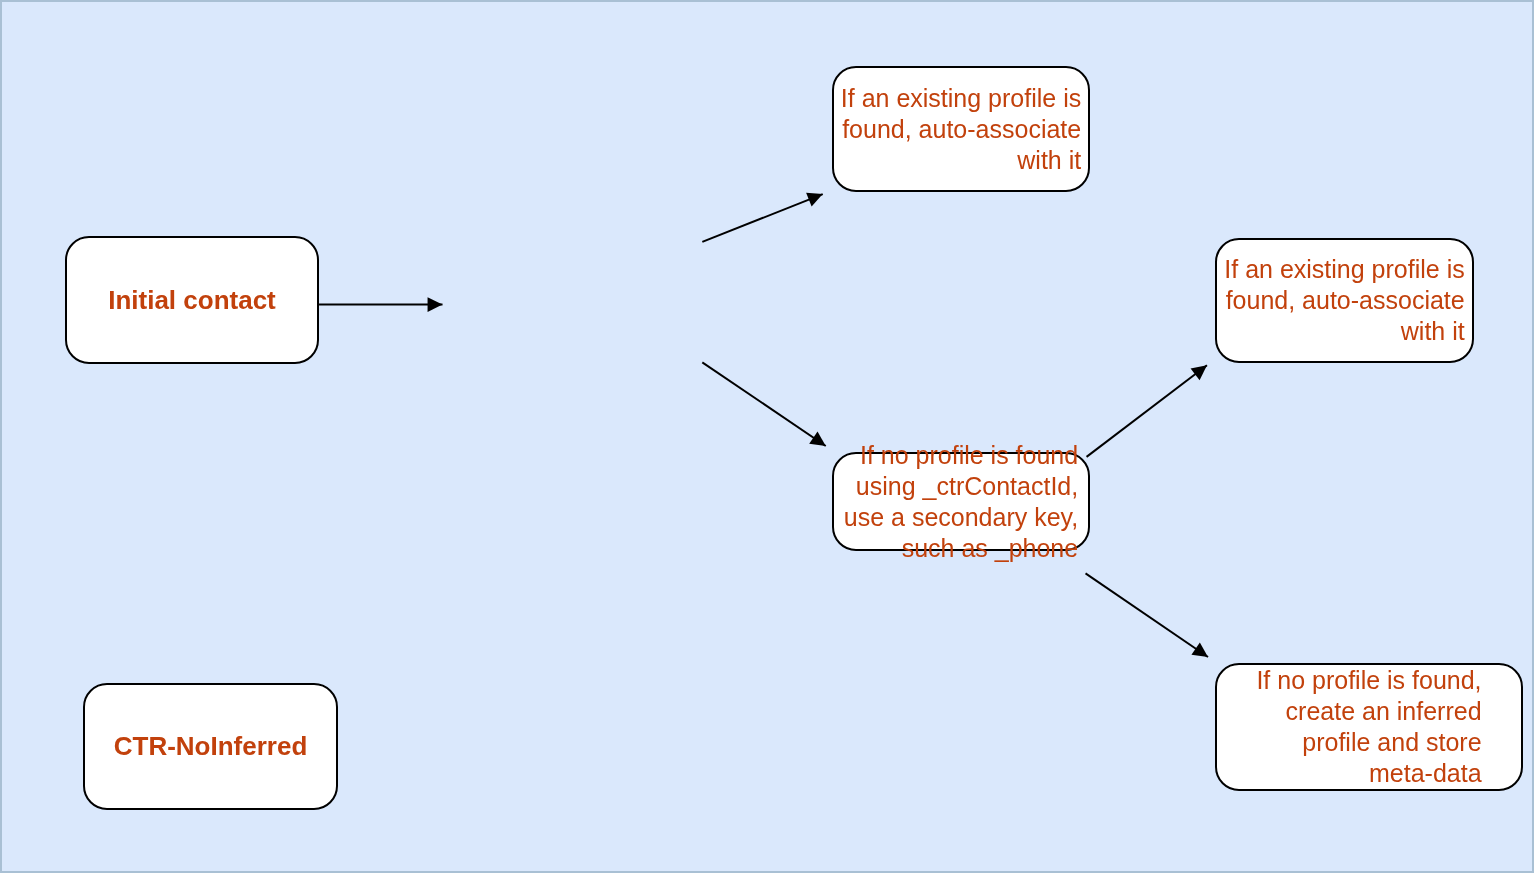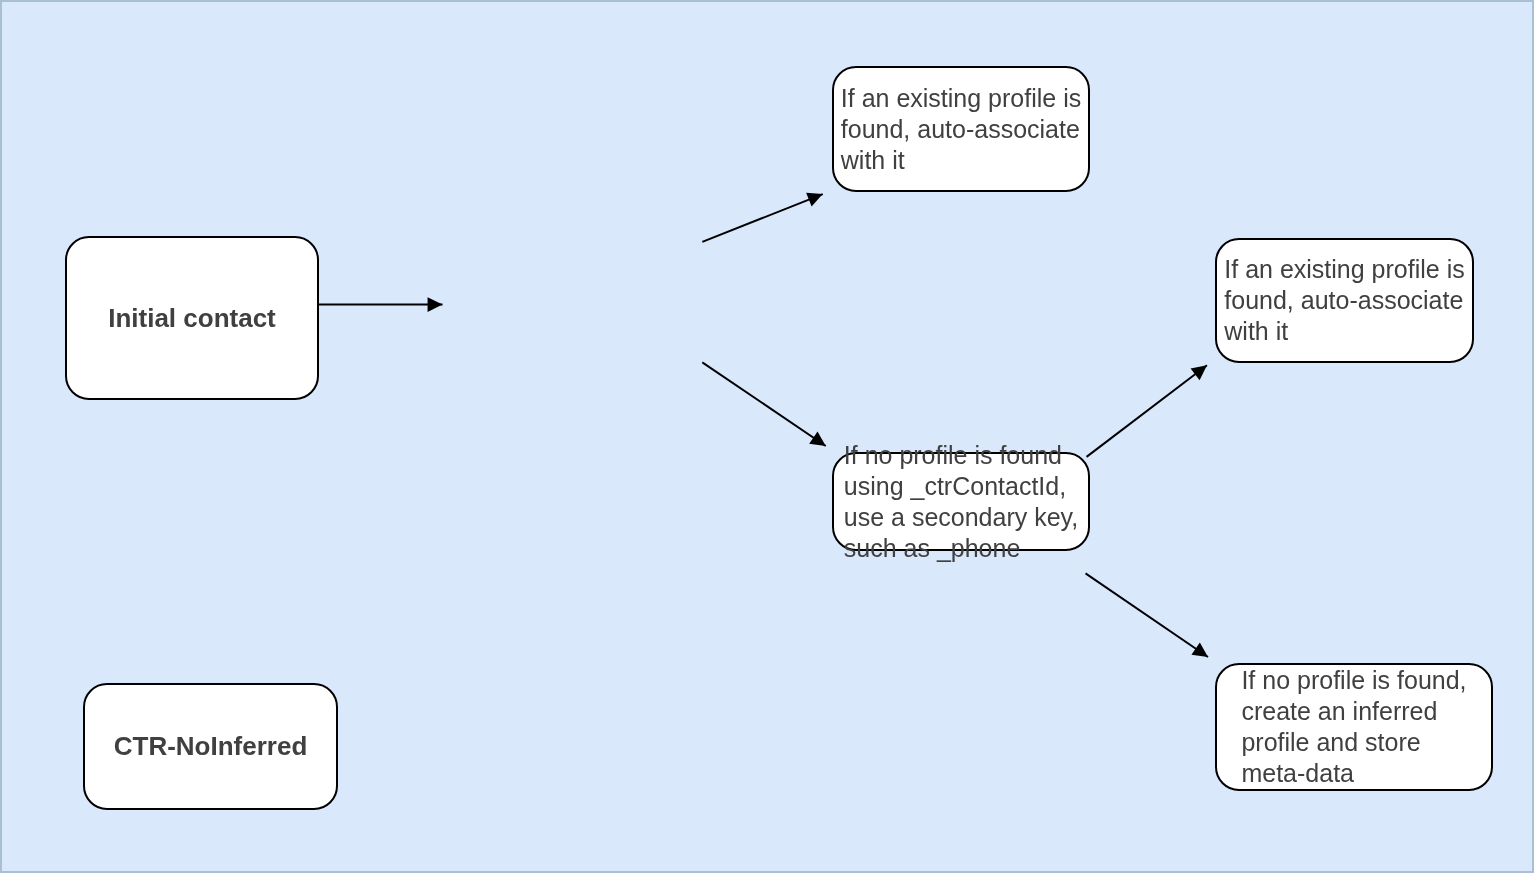--- a/index.html
+++ b/index.html
@@ -30,40 +30,40 @@
   }
   .node {
     position: absolute;
     box-sizing: border-box;
     background: #ffffff;
     border: 2px solid #000000;
     border-radius: 24px;
     display: flex;
     align-items: center;
     justify-content: center;
-    text-align: left;
-    color: #404040;
+    text-align: right;
+    color: #c2410c;
     font-size: 25px;
     line-height: 31px;
     padding: 4px 6px;
   }
   .node-label {
     white-space: pre-line;
   }
   .bold .node-label {
     font-weight: bold;
     font-size: 26px;
   }
   
-  #node-initial-contact          { left: 63px;   top: 234px; width: 254px; height: 164px; }
+  #node-initial-contact          { left: 63px;   top: 234px; width: 254px; height: 128px; }
   #node-check-ctrcontactid      { left: 447px;  top: 230px; width: 258px; height: 132px; }
   #node-existing-profile-top    { left: 830px;  top: 64px;  width: 258px; height: 126px; }
   #node-no-profile-secondary    { left: 830px;  top: 450px; width: 258px; height: 99px; }
   #node-existing-profile-right  { left: 1213px; top: 236px; width: 259px; height: 125px; }
-  #node-create-inferred-profile { left: 1213px; top: 661px; width: 278px; height: 128px; }
+  #node-create-inferred-profile { left: 1213px; top: 661px; width: 308px; height: 128px; }
   #node-ctr-noinferred          { left: 65px;   top: 681px; width: 255px; height: 127px; margin-left: 16px; }
 </style>
 </head>
 <body>
 
 <div class="canvas">
 
   <svg class="edges-layer" width="1534" height="873" viewBox="0 0 1534 873" xmlns="http://www.w3.org/2000/svg">
     <defs>
       <marker id="arrowhead" viewBox="0 0 12 12" refX="11" refY="6" markerWidth="9" markerHeight="9" orient="auto-start-reverse">

